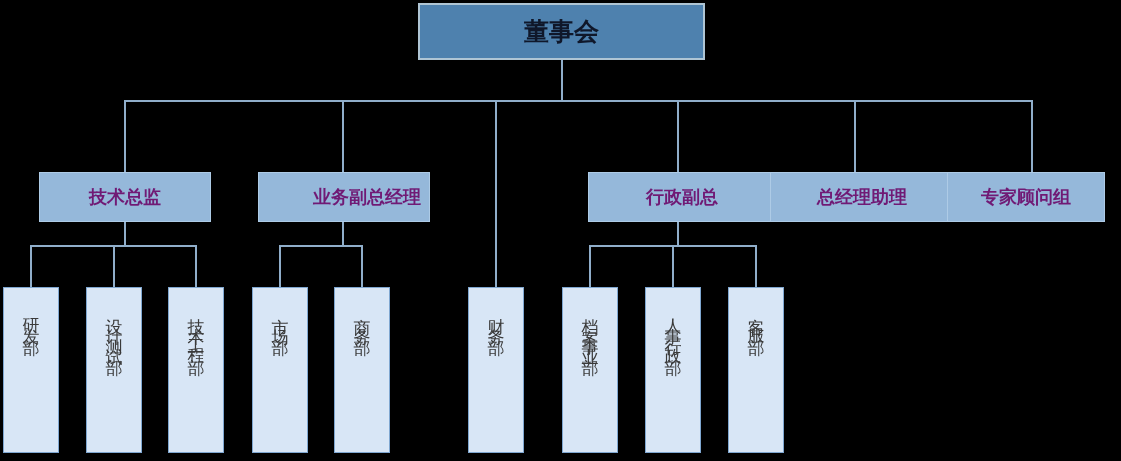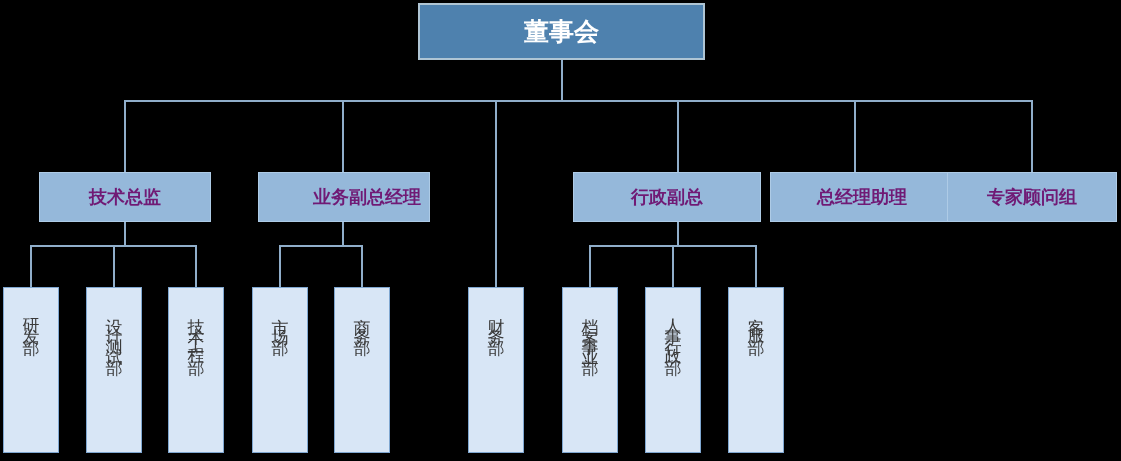--- a/index.html
+++ b/index.html
@@ -20,37 +20,37 @@
     box-sizing: border-box;
     display: flex;
     align-items: center;
     justify-content: center;
     text-align: center;
   }
   .node-root {
     left: 418px; top: 3px; width: 287px; height: 57px;
     background: #4E81AE;
     border: 2px solid #AFC5D4;
-    color: #ffffff;
+    color: #0f172a;
     font-size: 25px;
     font-weight: bold;
   }
   .node-l2 {
     top: 172px; height: 50px;
     background: #95B8DA;
     border: 1px solid #AECBE6;
     color: #701a75;
     font-size: 18px;
     font-weight: bold;
   }
   .l2-tech      { left: 39px;  width: 172px; }
   .l2-business  { left: 258px; width: 172px; padding-left: 46px; }
-  .l2-admin     { left: 573px; width: 188px; }
+  .l2-admin     { left: 588px; width: 188px; }
   .l2-gmassist  { left: 770px; width: 184px; }
-  .l2-expert    { left: 947px; width: 170px; }
+  .l2-expert    { left: 947px; width: 158px; }
   .node-l3 {
     top: 287px; height: 166px; width: 56px;
     background: #D8E6F6;
     border: 1px solid #7FA7D1;
     align-items: flex-start;
     color: #3A3A3A;
   }
   .node-l3 .vtext {
     writing-mode: vertical-rl;
     text-orientation: upright;

